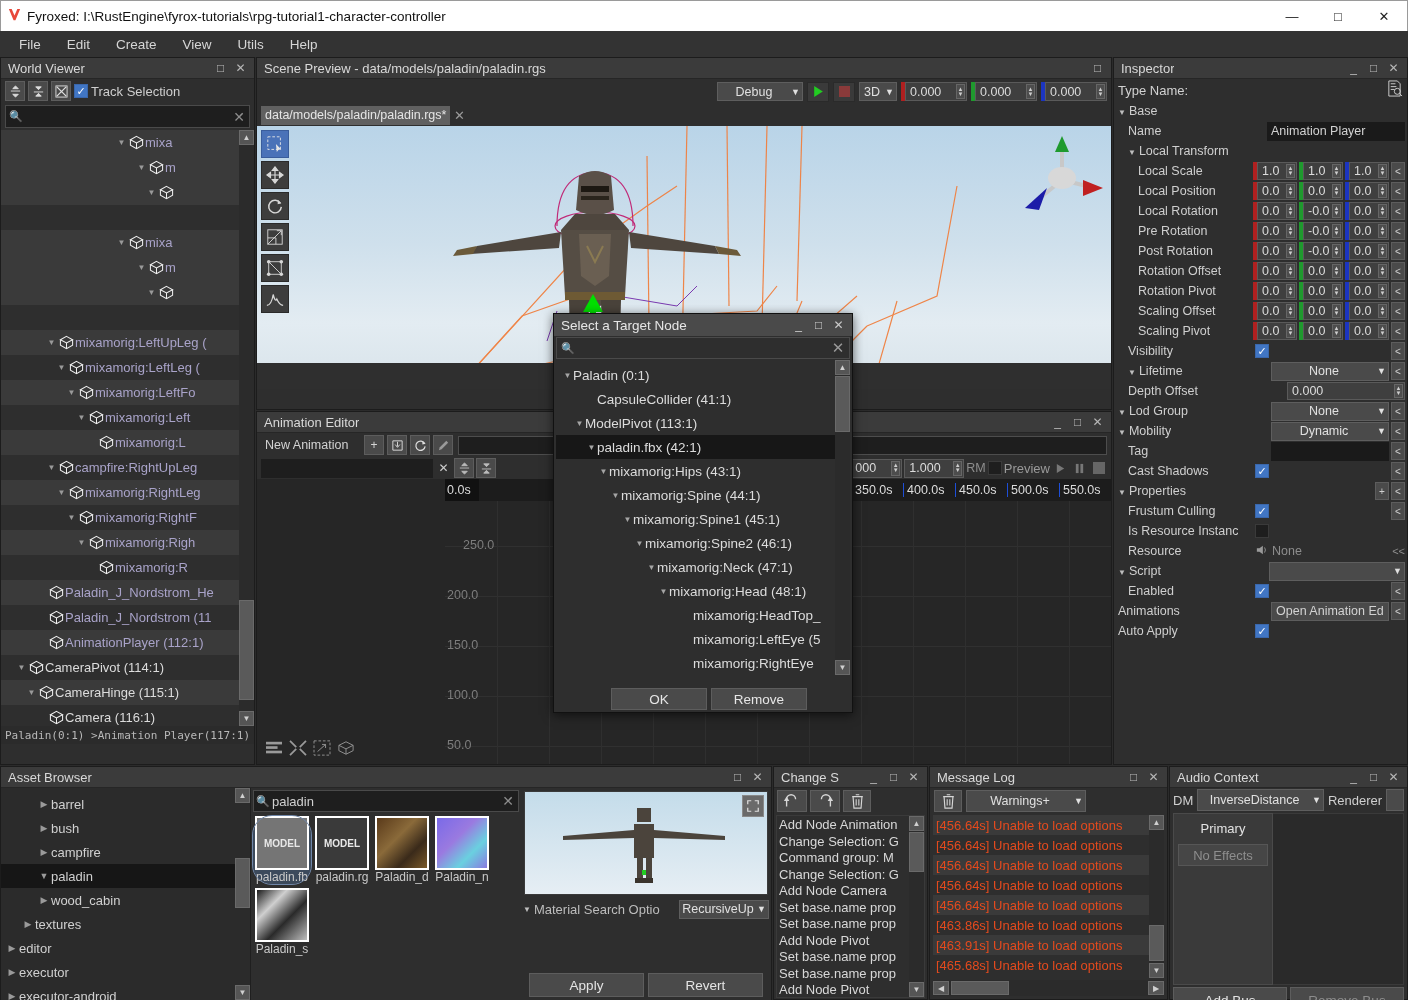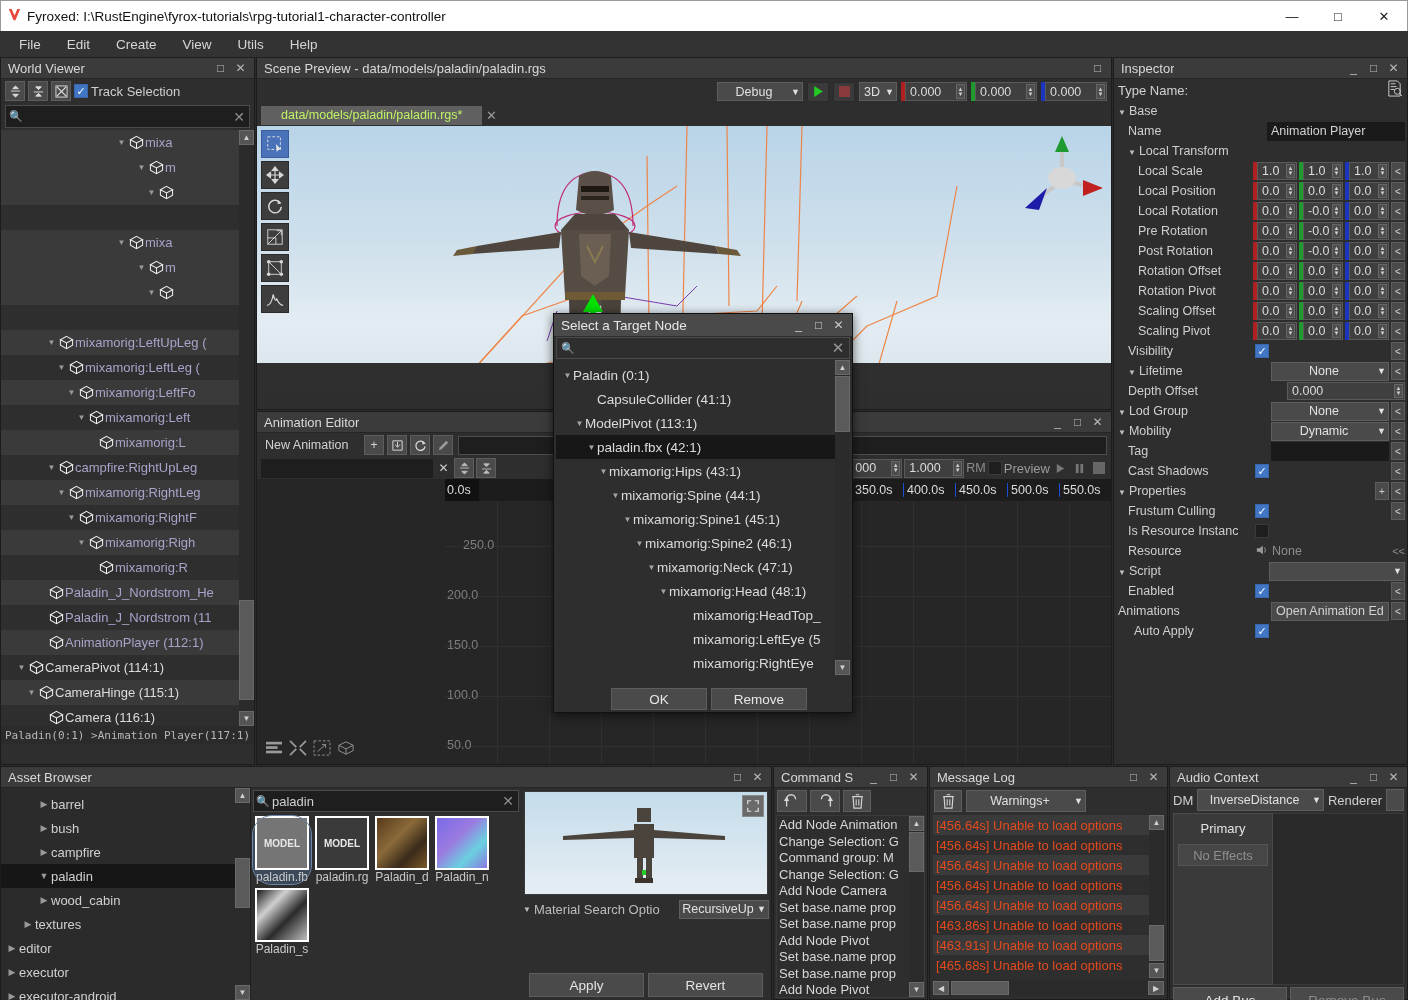--- a/index.html
+++ b/index.html
@@ -75,21 +75,21 @@
   .wv-status { height:18px; background:#2b2b2b; font-family:"DejaVu Sans Mono", monospace; font-size:11px; color:#b9b9b9; display:flex; align-items:center; padding-left:4px; }
   .vscroll { position:absolute; right:0; top:0; width:15px; bottom:0; background:#2b2b2b; }
   .vscroll .up,.vscroll .dn { height:15px; background:#555; border:1px solid #6a6a6a; display:flex; align-items:center; justify-content:center; font-size:8px; color:#d0d0d0;}
   .vscroll .dn { position:absolute; bottom:0; left:0; right:0; }
   .vscroll .thumb { position:absolute; left:0; right:0; background:#5a5a5a; border:1px solid #6a6a6a;}
 
   
   #scene-preview { left:256px; top:57px; width:856px; height:353px; }
   .sp-toolbar { height:25px; display:flex; align-items:center; padding:2px 4px; background:#2e2e2e; gap:4px; justify-content:flex-end;}
   .sp-tabs { height:22px; display:flex; align-items:center; background:#2e2e2e; padding-left:4px;}
-  .sp-tab { background:#606060; color:#bef264; font-size:12.5px; padding:2px 20px; height:19px; display:flex; align-items:center;}
+  .sp-tab { background:#606060; color:#e5e5e5; font-size:12.5px; padding:2px 4px; height:19px; display:flex; align-items:center;}
   .sp-tab-x { width:18px; text-align:center; color:#9b9b9b; font-size:13px;}
   .viewport { position:relative; height:263px; overflow:hidden;
     background:linear-gradient(#b9d4e8 0%, #cfe0ec 45%, #e3ecf2 75%, #d8e3ea 100%); }
   .vp-tools { position:absolute; left:4px; top:4px; display:flex; flex-direction:column; gap:3px; }
   .vp-tool { width:28px; height:28px; background:#3d3d3d; border:1px solid #2a2a2a; display:flex; align-items:center; justify-content:center;}
   .vp-tool.active { background:#4a72b8; border-color:#3a5d9c; }
   .ground { position:absolute; left:0; right:0; bottom:0; height:26px; background:#2f2f2f; }
 
   .num {
     background:#3f3f3f; border:1px solid #5a5a5a; height:19px; display:flex; align-items:center;
@@ -1215,21 +1215,21 @@
           </div>
         </div>
         <div class="irow">
           <span class="lab" style="padding-left: 0px;">Animations</span>
           <div class="ctl">
             <div class="field" style="width: 118px; background: rgb(74, 74, 74); border-color: rgb(93, 93, 93);">Open Animation Ed</div>
             <div class="rev">&lt;</div>
           </div>
         </div>
         <div class="irow">
-          <span class="lab" style="padding-left: 0px; margin-left: 16px;">Auto Apply</span>
+          <span class="lab" style="padding-left: 0px;">Auto Apply</span>
           <div class="ctl" style="width: 152px;">
             <div class="chk">✓</div>
           </div>
         </div>
       </div>
   </div>
 
   <div class="panel" id="asset-browser">
     <div class="panel-head">
       <div class="pt">Asset Browser</div>
@@ -1347,21 +1347,21 @@
         <div style="position:absolute;left:0;right:0;bottom:3px;display:flex;gap:4px;padding:0 8px;height:24px;">
           <div class="btnwide">Apply</div>
           <div class="btnwide">Revert</div>
         </div>
       </div>
     </div>
   </div>
 
   <div class="panel" id="command-stack">
     <div class="panel-head">
-      <div class="pt">Command S</div>
+      <div class="pt">Change S</div>
       <div class="phbtns">
         <div class="phbtn">_</div>
         <div class="phbtn">□</div>
         <div class="phbtn">✕</div>
       </div>
     </div>
     <div class="cs-toolbar">
       <div class="tb" style="width:30px;height:22px;">
         <svg width="18" height="18" viewBox="0 0 20 20">
             <path d="M4 16 V8 A5 5 0 0 1 14 8" stroke="#d6d6d6" fill="none" stroke-width="1.5"></path>

